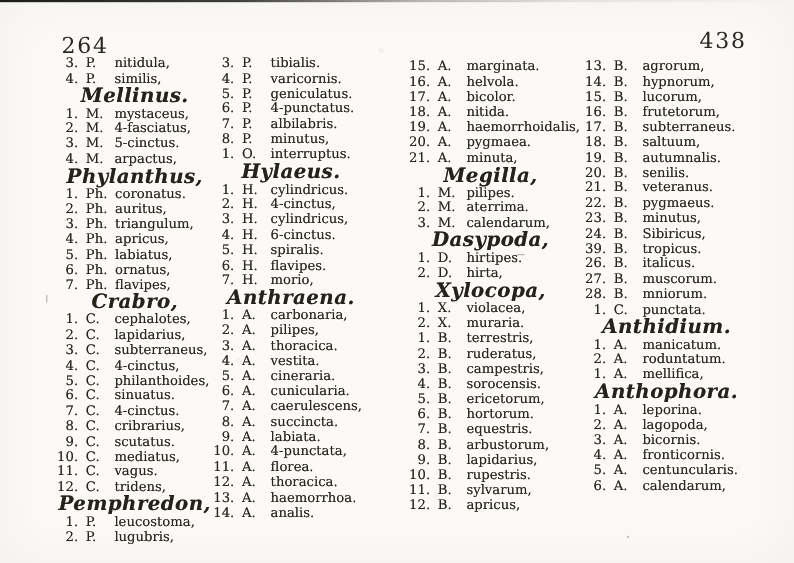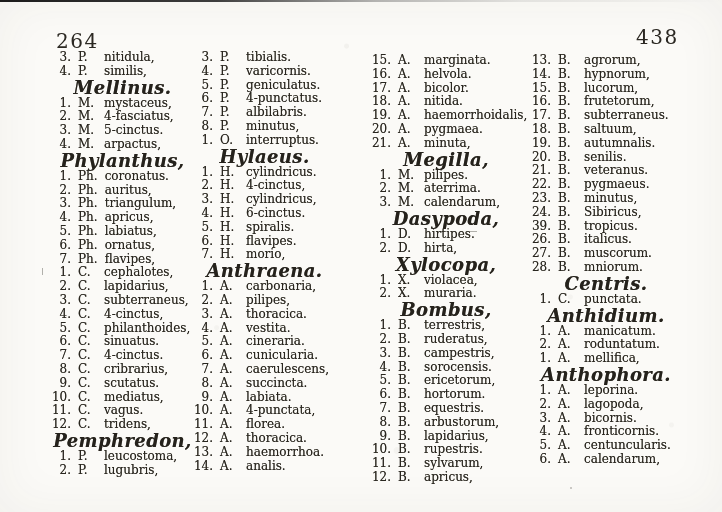--- a/index.html
+++ b/index.html
@@ -138,20 +138,21 @@
       <div class="entry">
         <span class="num">6.</span>
         <span class="genus">Ph.</span>
         <span class="species">ornatus,</span>
       </div>
       <div class="entry">
         <span class="num">7.</span>
         <span class="genus">Ph.</span>
         <span class="species">flavipes,</span>
       </div>
+      <div class="genus-heading">Crabro,</div>
       <div class="entry">
         <span class="num">1.</span>
         <span class="genus">C.</span>
         <span class="species">cephalotes,</span>
       </div>
       <div class="entry">
         <span class="num">2.</span>
         <span class="genus">C.</span>
         <span class="species">lapidarius,</span>
       </div>
@@ -428,21 +429,20 @@
       <div class="entry">
         <span class="num">1.</span>
         <span class="genus">X.</span>
         <span class="species">violacea,</span>
       </div>
       <div class="entry">
         <span class="num">2.</span>
         <span class="genus">X.</span>
         <span class="species">muraria.</span>
       </div>
-      <div class="genus-heading">Bombus,</div>
       <div class="entry">
         <span class="num">1.</span>
         <span class="genus">B.</span>
         <span class="species">terrestris,</span>
       </div>
       <div class="entry">
         <span class="num">2.</span>
         <span class="genus">B.</span>
         <span class="species">ruderatus,</span>
       </div>
@@ -571,21 +571,20 @@
       <div class="entry">
         <span class="num">27.</span>
         <span class="genus">B.</span>
         <span class="species">muscorum.</span>
       </div>
       <div class="entry">
         <span class="num">28.</span>
         <span class="genus">B.</span>
         <span class="species">mniorum.</span>
       </div>
-      <div class="genus-heading">Centris.</div>
       <div class="entry">
         <span class="num">1.</span>
         <span class="genus">C.</span>
         <span class="species">punctata.</span>
       </div>
       <div class="genus-heading">Anthidium.</div>
       <div class="entry">
         <span class="num">1.</span>
         <span class="genus">A.</span>
         <span class="species">manicatum.</span>

